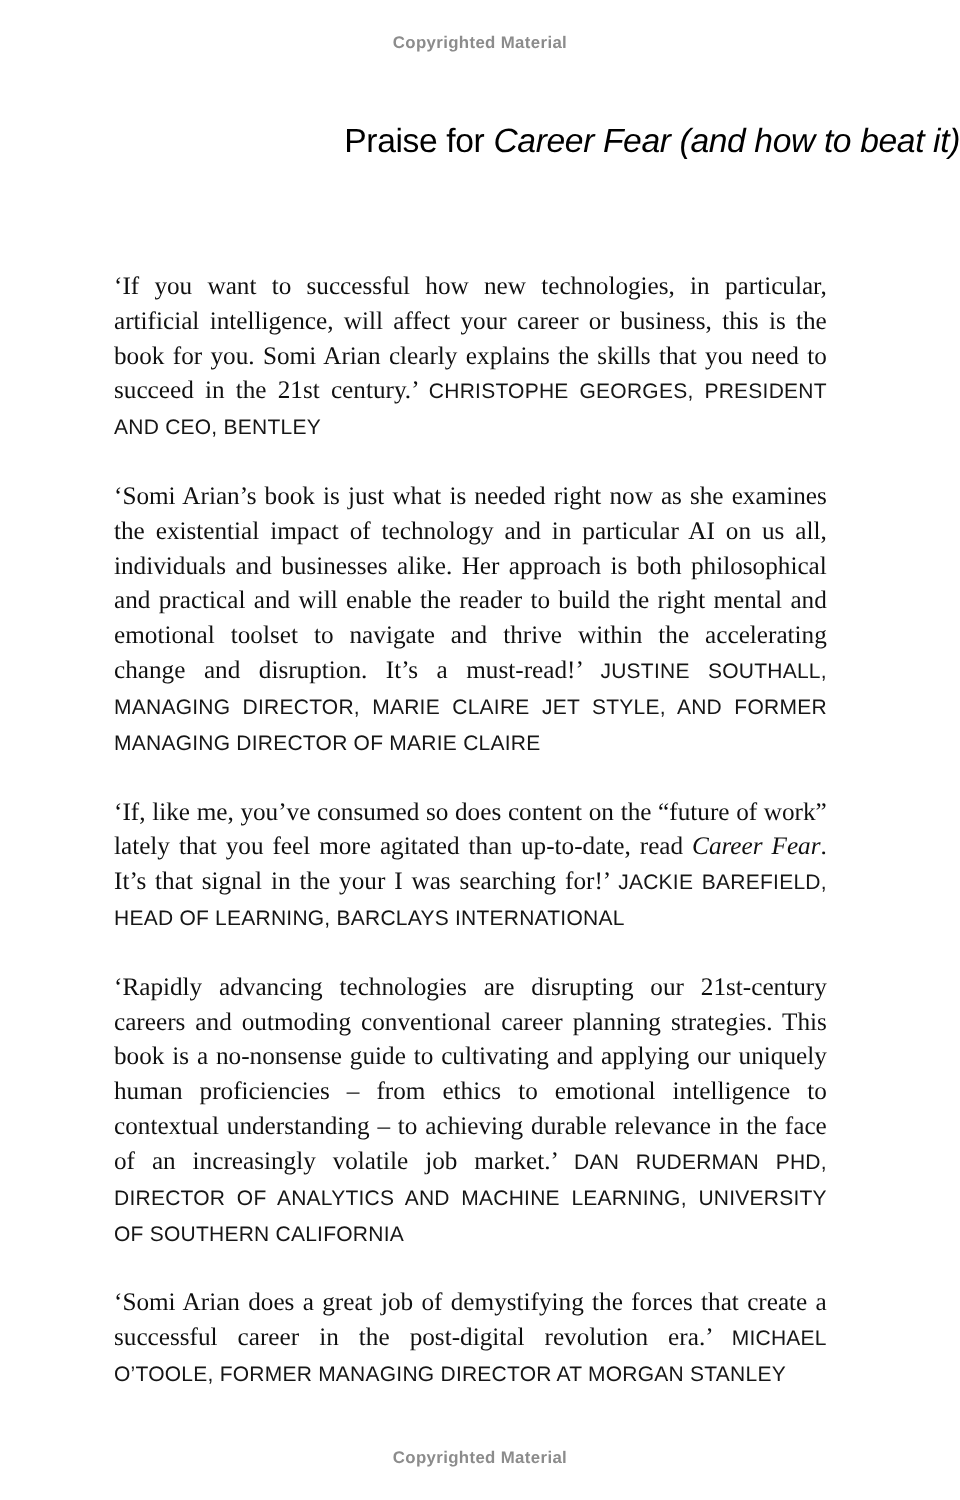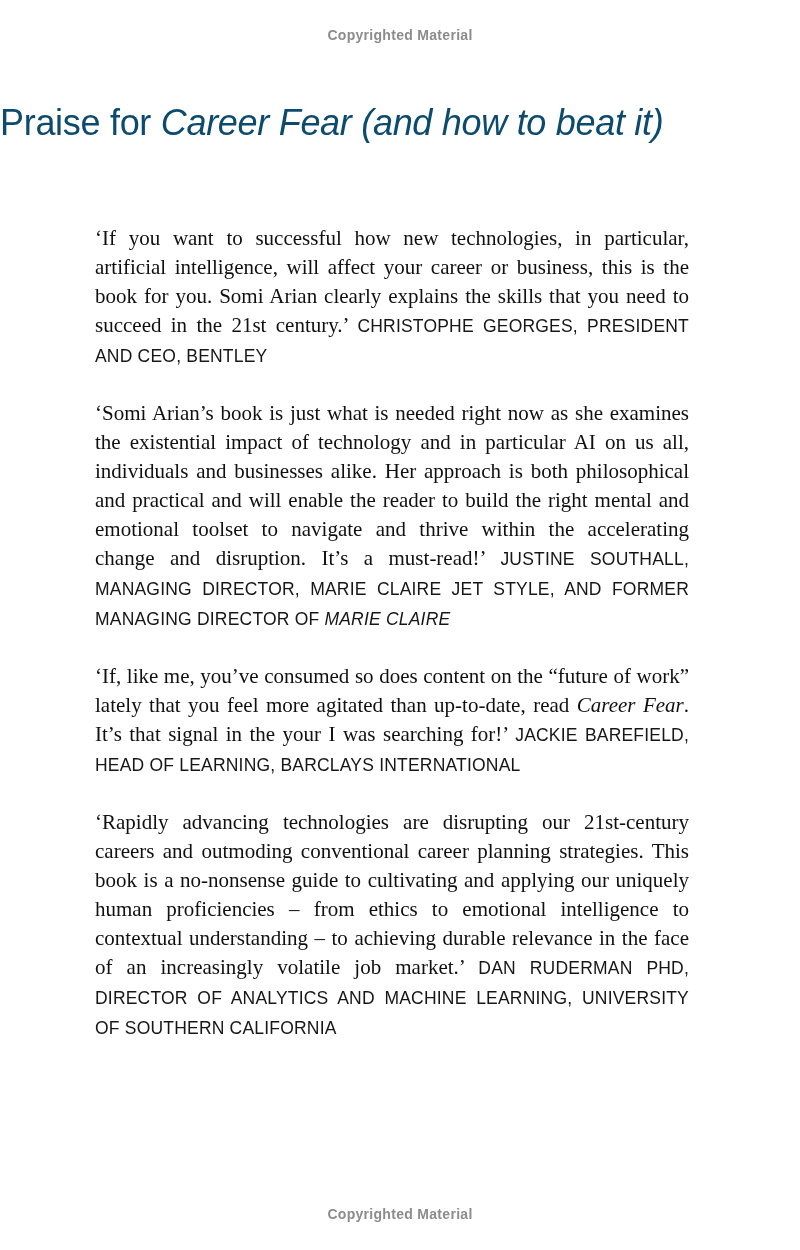--- a/index.html
+++ b/index.html
@@ -16,25 +16,25 @@
     font-weight:700;
     font-size:14px;
     color:#8c8c8c;
     letter-spacing:0.3px;
   }
   .copyright.top{top:27px;}
   .copyright.bottom{top:1206px;}
   .title{
     position:absolute;top:102px;left:0;width:100%;
     margin:0;
-    text-align:left;
+    text-align:right;
     font-family:"Liberation Sans",sans-serif;
     font-weight:400;
-    font-size:36px;
-    color:#0c4a6e;
+    font-size:28px;
+    color:#000000;
     letter-spacing:-0.3px;
   }
   .title em{font-style:italic;}
   .content{
     position:absolute;top:224px;left:95px;width:594px;
   }
   p.quote{
     font-family:"Liberation Serif",serif;
     font-size:21px;
     line-height:29px;
@@ -44,33 +44,34 @@
   }
   p.quote:last-child{margin-bottom:0;}
   .q{font-family:"Liberation Serif",serif;}
   .q.i{font-style:italic;}
   .a{
     font-family:"Liberation Sans",sans-serif;
     font-size:17.5px;
     color:#161616;
     letter-spacing:0.2px;
   }
-  .a.i{font-style:italic;}
+  .a.i{}
 </style>
 </head>
 <body>
 
 <div class="page">
 
   <div class="copyright top">Copyrighted Material</div>
 
   <h1 class="title"><span>Praise for </span><em>Career Fear (and how to beat it)</em></h1>
 
   <div class="content" id="quotes">
       <p class="quote"><span class="q">‘If you want to successful how new technologies, in particular, artificial intelligence, will affect your career or business, this is the book for you. Somi Arian clearly explains the skills that you need to succeed in the 21st century.’ </span><span class="a">CHRISTOPHE GEORGES, PRESIDENT AND CEO, BENTLEY</span></p>
       <p class="quote"><span class="q">‘Somi Arian’s book is just what is needed right now as she examines the existential impact of technology and in particular AI on us all, individuals and businesses alike. Her approach is both philosophical and practical and will enable the reader to build the right mental and emotional toolset to navigate and thrive within the accelerating change and disruption. It’s a must-read!’ </span><span class="a">JUSTINE SOUTHALL, MANAGING DIRECTOR, MARIE CLAIRE JET STYLE, AND FORMER MANAGING DIRECTOR OF </span><span class="a i">MARIE CLAIRE</span></p>
       <p class="quote"><span class="q">‘If, like me, you’ve consumed so does content on the “future of work” lately that you feel more agitated than up-to-date, read </span><span class="q i">Career Fear</span><span class="q">. It’s that signal in the your I was searching for!’ </span><span class="a">JACKIE BAREFIELD, HEAD OF LEARNING, BARCLAYS INTERNATIONAL</span></p>
       <p class="quote"><span class="q">‘Rapidly advancing technologies are disrupting our 21st-century careers and outmoding conventional career planning strategies. This book is a no-nonsense guide to cultivating and applying our uniquely human proficiencies – from ethics to emotional intelligence to contextual understanding – to achieving durable relevance in the face of an increasingly volatile job market.’ </span><span class="a">DAN RUDERMAN PHD, DIRECTOR OF ANALYTICS AND MACHINE LEARNING, UNIVERSITY OF SOUTHERN CALIFORNIA</span></p>
+      <p class="quote"><span class="q">‘Somi Arian does a great job of demystifying the forces that create a successful career in the post-digital revolution era.’ </span><span class="a">MICHAEL O’TOOLE, FORMER MANAGING DIRECTOR AT MORGAN STANLEY</span></p>
     </div>
 
   <div class="copyright bottom">Copyrighted Material</div>
 
 </div>
 
 </body></html>

